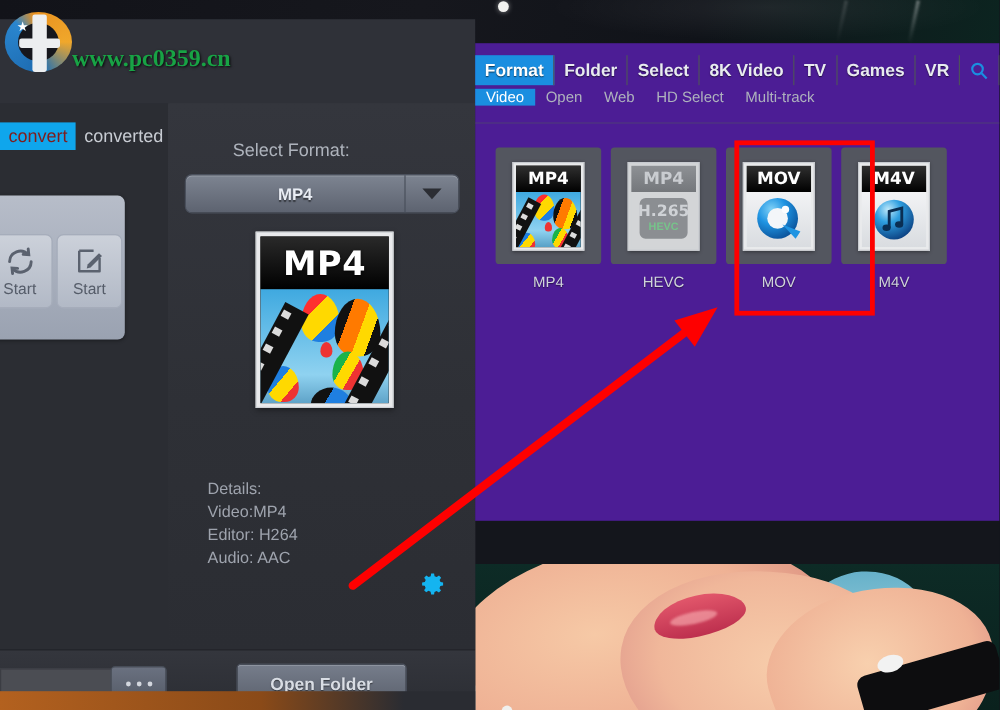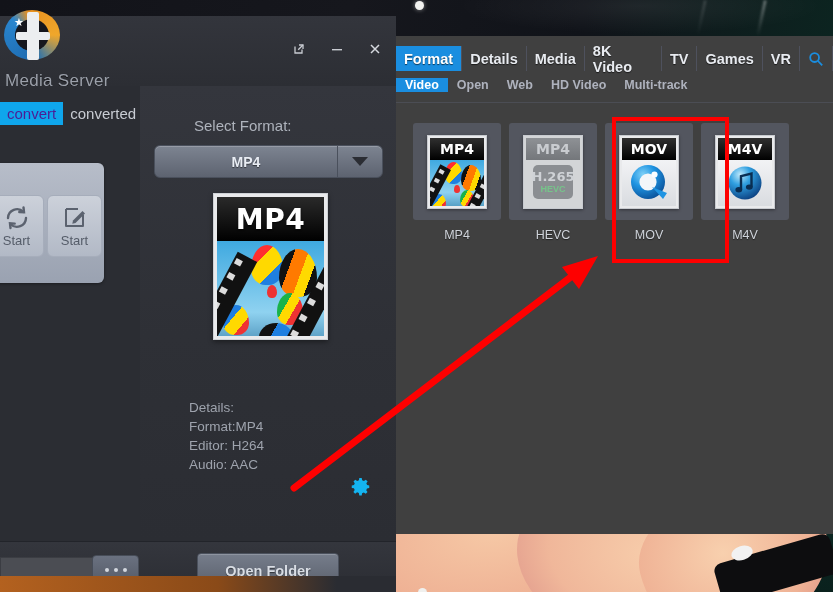--- a/index.html
+++ b/index.html
@@ -124,21 +124,21 @@
 
   
   .rail{
     position:absolute;left:0;top:70px;width:140px;height:455px;
     background:#2b2d33;border-right:1px solid #212329;
   }
   .tabs-cv{position:absolute;left:0;top:16px;display:flex;align-items:center;}
   .tab-cv{
     font-size:15px;padding:3px 7px;color:#c8ccd3;cursor:pointer;
   }
-  .tab-cv.active{background:#0fa6ec;color:#4c1d95;}
+  .tab-cv.active{background:#0fa6ec;color:#7f1d1d;}
   .card{
     position:absolute;left:-9px;top:77px;width:113px;height:120px;
     background:linear-gradient(180deg,#b7bdc9,#9aa2b1);
     border-radius:6px;box-shadow:0 1px 3px rgba(0,0,0,.35);
   }
   .cbtn{
     position:absolute;top:32px;width:53px;height:60px;
     background:linear-gradient(180deg,#ccd1da,#b2b9c6);
     border:1px solid #a6adbb;border-radius:6px;
     display:flex;flex-direction:column;align-items:center;justify-content:center;
@@ -188,21 +188,21 @@
     font-family:"DejaVu Sans",sans-serif;font-size:28px;font-weight:bold;color:#fff;
     letter-spacing:.5px;text-shadow:0 1px 2px rgba(0,0,0,.9);
   }
   .pv-photo{position:absolute;left:0;top:44px;width:100%;bottom:0;background:linear-gradient(180deg,#3fa9e0,#8fd2f0 75%,#5fa3c8);overflow:hidden;}
   .bal{position:absolute;border-radius:50% 50% 45% 45%/60% 60% 40% 40%;}
   .film{
     position:absolute;background:#111;
   }
   .film .perf{position:absolute;width:7px;height:6px;background:#dcdcdc;}
 
-  .details{position:absolute;left:33px;top:312px;font-size:13.5px;color:#9ea3ad;line-height:19px;margin-left:16px;}
+  .details{position:absolute;left:33px;top:312px;font-size:13.5px;color:#9ea3ad;line-height:19px;}
   .gear{position:absolute;left:210px;top:391px;cursor:pointer;}
 
   
   .bottom{
     position:absolute;left:0;top:525px;width:396px;height:51px;
     background:linear-gradient(180deg,#34363d,#2b2d33);border-top:1px solid #22242a;
   }
   .pathbox{
     position:absolute;left:0;top:15px;width:95px;height:24px;
     background:#4b4d53;border:1px solid #3b3d43;
@@ -217,35 +217,35 @@
     position:absolute;left:197px;top:11px;width:140px;height:33px;
     background:linear-gradient(180deg,#767d8b,#5a606c);border:1px solid #4b515d;border-radius:4px;
     display:flex;align-items:center;justify-content:center;cursor:pointer;
     box-shadow:inset 0 1px 0 rgba(255,255,255,.18);
   }
   .openfolder span{font-size:14.5px;font-weight:bold;color:#d9dde4;text-shadow:0 1px 1px rgba(0,0,0,.55);}
   .orange-edge{position:absolute;left:0;top:576px;width:396px;height:16px;background:linear-gradient(90deg,#b3611f,#8a4a18 55%,#2a2c32 85%);}
 
   
   .browser{
-    position:absolute;left:396px;top:36px;width:437px;height:498px;
-    background:#404040;
+    position:absolute;left:396px;top:36px;width:437px;height:398px;
+    background:#4c1d95;
   }
   .tabrow{
     position:absolute;left:0;top:10px;width:437px;height:25px;display:flex;align-items:stretch;
   }
   .ftab{
     display:flex;align-items:center;padding:0 8px;font-size:14.5px;font-weight:bold;
     color:#e8ebf0;cursor:pointer;border-right:1px solid #4e515d;
     text-shadow:0 1px 1px rgba(0,0,0,.6);
   }
   .ftab.active{background:#1a8ee0;color:#fff;}
   .ftab.search{color:#1a8ee0;font-weight:normal;}
   .subrow{
-    position:absolute;left:0;top:38px;width:437px;height:22px;display:flex;align-items:center;font-weight:bold;
+    position:absolute;left:0;top:38px;width:437px;height:22px;display:flex;align-items:flex-start;
   }
   .stab{
     display:flex;align-items:center;padding:0 9px;font-size:12.5px;color:#aeb2bd;cursor:pointer;
   }
   .stab.active{background:#1a8ee0;color:#fff;}
   .grid{
     position:absolute;left:0;top:66px;width:437px;height:368px;
     border-top:1px solid #54576395;
     display:flex;gap:0;padding:15px 0 0 13px;box-sizing:border-box;align-items:flex-start;
   }
@@ -314,42 +314,20 @@
     <div class="lips"></div>
     <div class="lipshine"></div>
     <div class="hand"></div>
     <div class="phone"></div>
     <div class="phonehl"></div>
     <div class="dot"></div>
   </div>
 
   <div class="app">
 
-    <div class="titlebar">
-      <div class="app-title">Media Server</div>
-      <div class="winbtns">
-        <div class="winbtn">
-          <svg width="14" height="14" viewBox="0 0 14 14" fill="none" stroke="#c9ccd2" stroke-width="1.3">
-            <path d="M3 4.5 V11 H10 V7.5"></path>
-              <path d="M7 3 H11 V7"></path>
-              <path d="M11 3 L6.2 7.8"></path>
-          </svg>
-        </div>
-        <div class="winbtn">
-          <svg width="14" height="14" viewBox="0 0 14 14">
-              <rect x="2" y="7" width="10" height="1.4" fill="#c9ccd2"></rect>
-            </svg>
-        </div>
-        <div class="winbtn">
-          <svg width="14" height="14" viewBox="0 0 14 14" stroke="#d6d9df" stroke-width="1.5">
-            <path d="M3 3 L11 11 M11 3 L3 11"></path>
-          </svg>
-        </div>
-      </div>
-    </div>
 
     <div class="rail">
       <div class="tabs-cv">
         <div class="tab-cv active">convert</div>
         <div class="tab-cv">converted</div>
       </div>
 
       <div class="card">
         <div class="cbtn cbtn-start">
           <svg width="28" height="26" viewBox="0 0 28 26" fill="none" stroke="#5b626f" stroke-width="2.4" stroke-linecap="round">
@@ -405,21 +383,21 @@
               <i class="perf" style="left:2px;top:44px;"></i>
                 <i class="perf" style="left:2px;top:62px;"></i>
               <i class="perf" style="left:2px;top:80px;"></i>
             </div>
           </div>
         </div>
       </div>
 
       <div class="details">
         <div>Details:</div>
-        <div>Format:MP4</div>
+        <div>Video:MP4</div>
         <div>Editor: H264</div>
         <div>Audio: AAC</div>
       </div>
 
       <div class="gear">
         <svg width="21" height="21" viewBox="0 0 24 24" fill="#14b4f0">
           <path d="M12 8.2a3.8 3.8 0 1 0 0 7.6 3.8 3.8 0 0 0 0-7.6zm0 5.6a1.8 1.8 0 1 1 0-3.6 1.8 1.8 0 0 1 0 3.6z"></path>
           <path d="M10.6 1h2.8l.5 2.6 2 .85 2.2-1.45 2 2-1.45 2.2.85 2L22 9.7v2.8l-2.6.5-.85 2 1.45 2.2-2 2-2.2-1.45-2 .85L13.4 21h-2.8l-.5-2.6-2-.85-2.2 1.45-2-2 1.45-2.2-.85-2L2 12.5V9.7l2.6-.5.85-2L4 5l2-2 2.2 1.45 2-.85z"></path>
         </svg>
       </div>
@@ -440,44 +418,45 @@
 
   <div class="orange-edge"></div>
 
   <div class="wm">
     <div class="wm-ring"></div>
       <div class="wm-hole"></div>
     <div class="wm-bar"></div>
       <div class="wm-bar2"></div>
       <div class="wm-star">★</div>
   </div>
+  <div class="wm-url">www.pc0359.cn</div>
 
   <div class="browser">
 
     <div class="tabrow">
       <div class="ftab active">Format</div>
-      <div class="ftab">Details</div>
-      <div class="ftab">Media</div>
+      <div class="ftab">Folder</div>
+      <div class="ftab">Select</div>
       <div class="ftab">8K Video</div>
       <div class="ftab">TV</div>
       <div class="ftab">Games</div>
       <div class="ftab">VR</div>
       <div class="ftab search">
         <svg width="16" height="16" viewBox="0 0 16 16" fill="none" stroke="#1a8ee0" stroke-width="1.8">
           <circle cx="6.6" cy="6.6" r="4.4"></circle>
             <path d="M10 10 L14.2 14.4"></path>
         </svg>
       </div>
     </div>
 
     <div class="subrow">
       <div class="stab active">Video</div>
       <div class="stab">Open</div>
       <div class="stab">Web</div>
-      <div class="stab">HD Video</div>
+      <div class="stab">HD Select</div>
       <div class="stab">Multi-track</div>
     </div>
 
     <div class="grid">
 
       <div class="cell">
         <div class="thumbbox">
           <div class="fileicon">
             <div class="fi-inner">
               <div class="fi-head">

